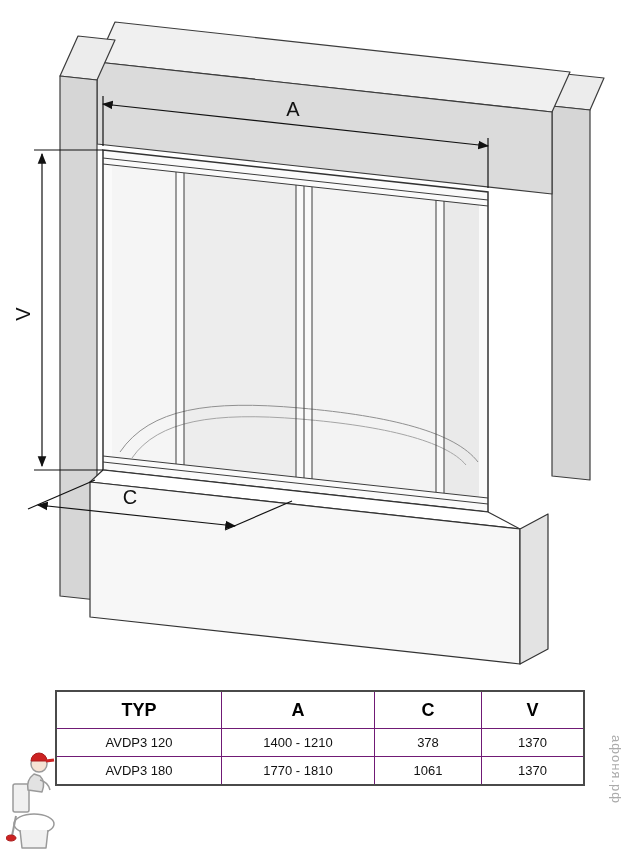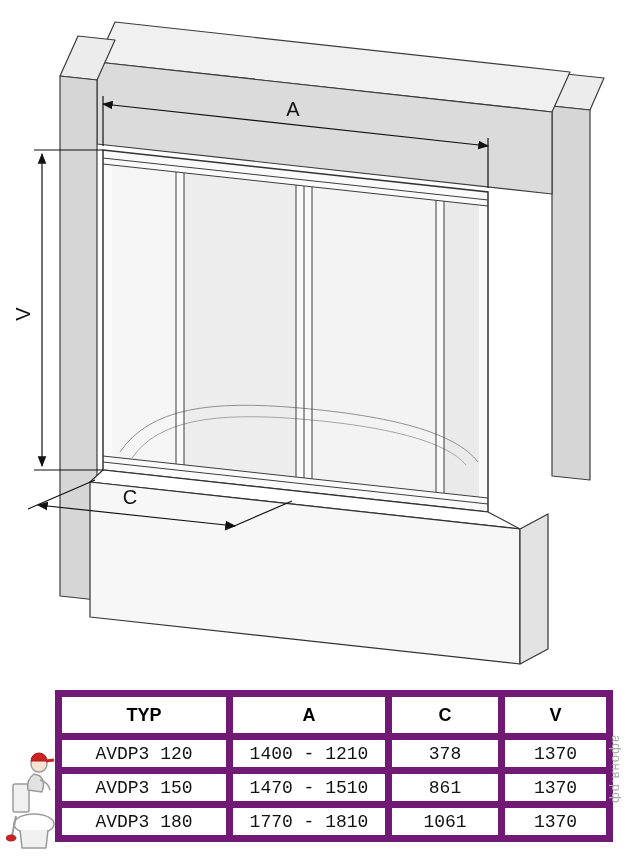--- a/index.html
+++ b/index.html
@@ -7,25 +7,25 @@
     position:relative;width:626px;height:866px;background:#ffffff;overflow:hidden;
     font-family:"Liberation Sans",sans-serif;color:#111;
   }
   .diagram-wrap{position:absolute;left:0;top:0;width:626px;height:690px;}
   .dim-table{
     position:absolute;left:55px;top:690px;width:515px;
     border-collapse:collapse;table-layout:fixed;
     border:2px solid #4a4a4a;
   }
   .dim-table th,.dim-table td{
-    border:7px solid #701a75;text-align:center;vertical-align:middle;
+    border:1px solid #701a75;text-align:center;vertical-align:middle;
     font-family:"Liberation Sans",sans-serif;
   }
   .dim-table th{height:34px;font-size:18px;font-weight:bold;color:#000;}
-  .dim-table td{height:25px;font-size:18px;color:#111;font-family:Liberation Mono, monospace;}
+  .dim-table td{height:25px;font-size:13px;color:#111;}
   .col-typ{width:162px;}
   .col-a{width:150px;}
   .col-c{width:104px;}
   .col-v{width:99px;}
   .site-watermark{
     position:absolute;right:2px;top:735px;
     writing-mode:vertical-rl;
     font-size:13px;letter-spacing:1px;color:#ababab;
   }
   .logo-watermark{position:absolute;left:6px;top:746px;width:58px;height:114px;}
@@ -119,26 +119,20 @@
       </tr>
     </thead>
     <tbody>
       <tr>
         <td>AVDP3 120</td>
         <td>1400 - 1210</td>
         <td>378</td>
         <td>1370</td>
       </tr>
       <tr>
-        <td>AVDP3 150</td>
-        <td>1470 - 1510</td>
-        <td>861</td>
-        <td>1370</td>
-      </tr>
-      <tr>
         <td>AVDP3 180</td>
         <td>1770 - 1810</td>
         <td>1061</td>
         <td>1370</td>
       </tr>
     </tbody>
   </table>
 
   <div class="logo-watermark">
     <svg width="58" height="114" viewBox="0 0 58 114">

